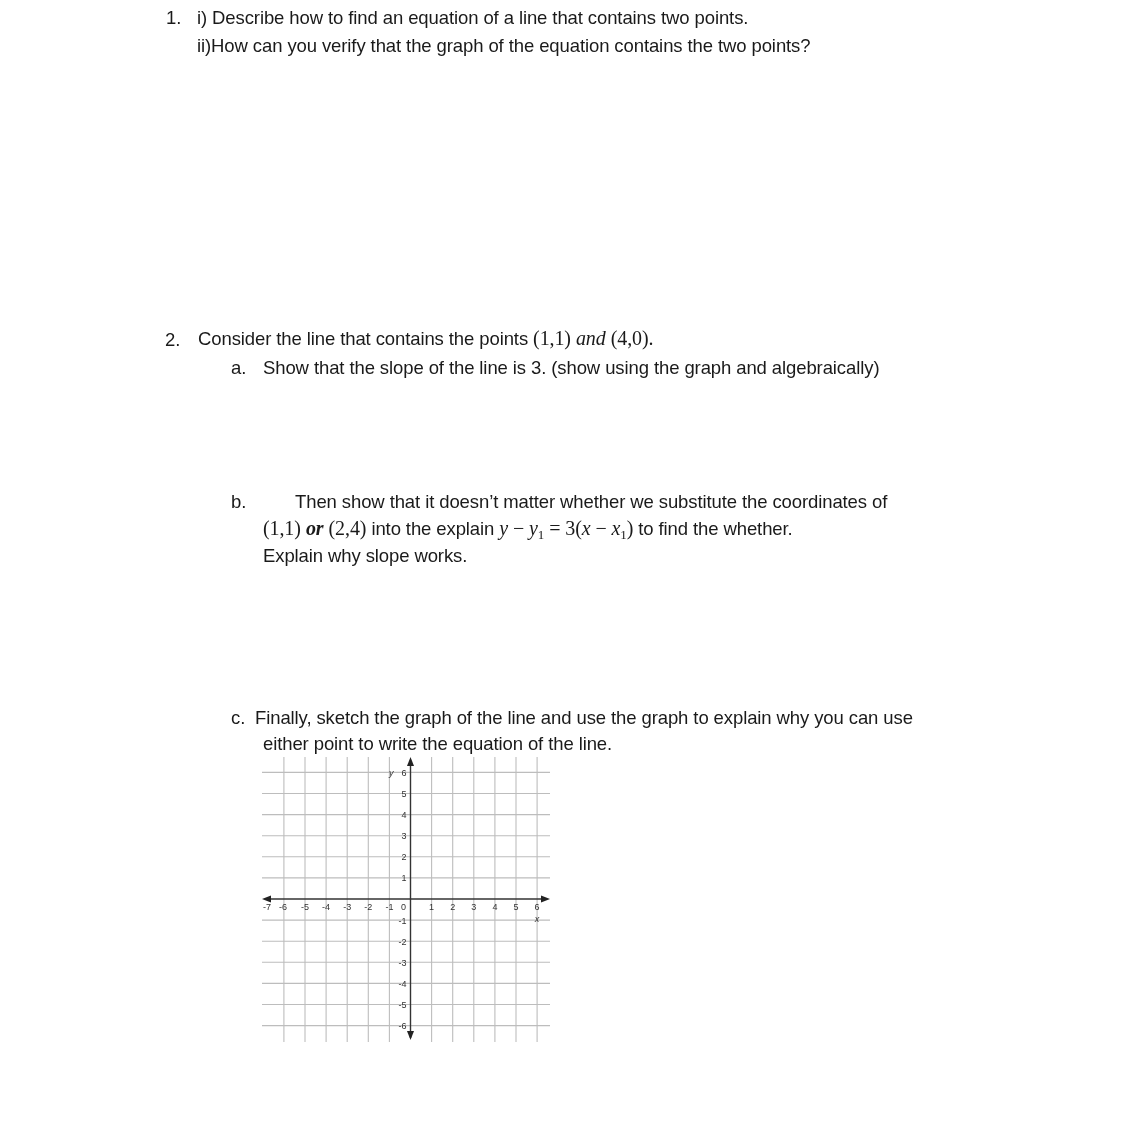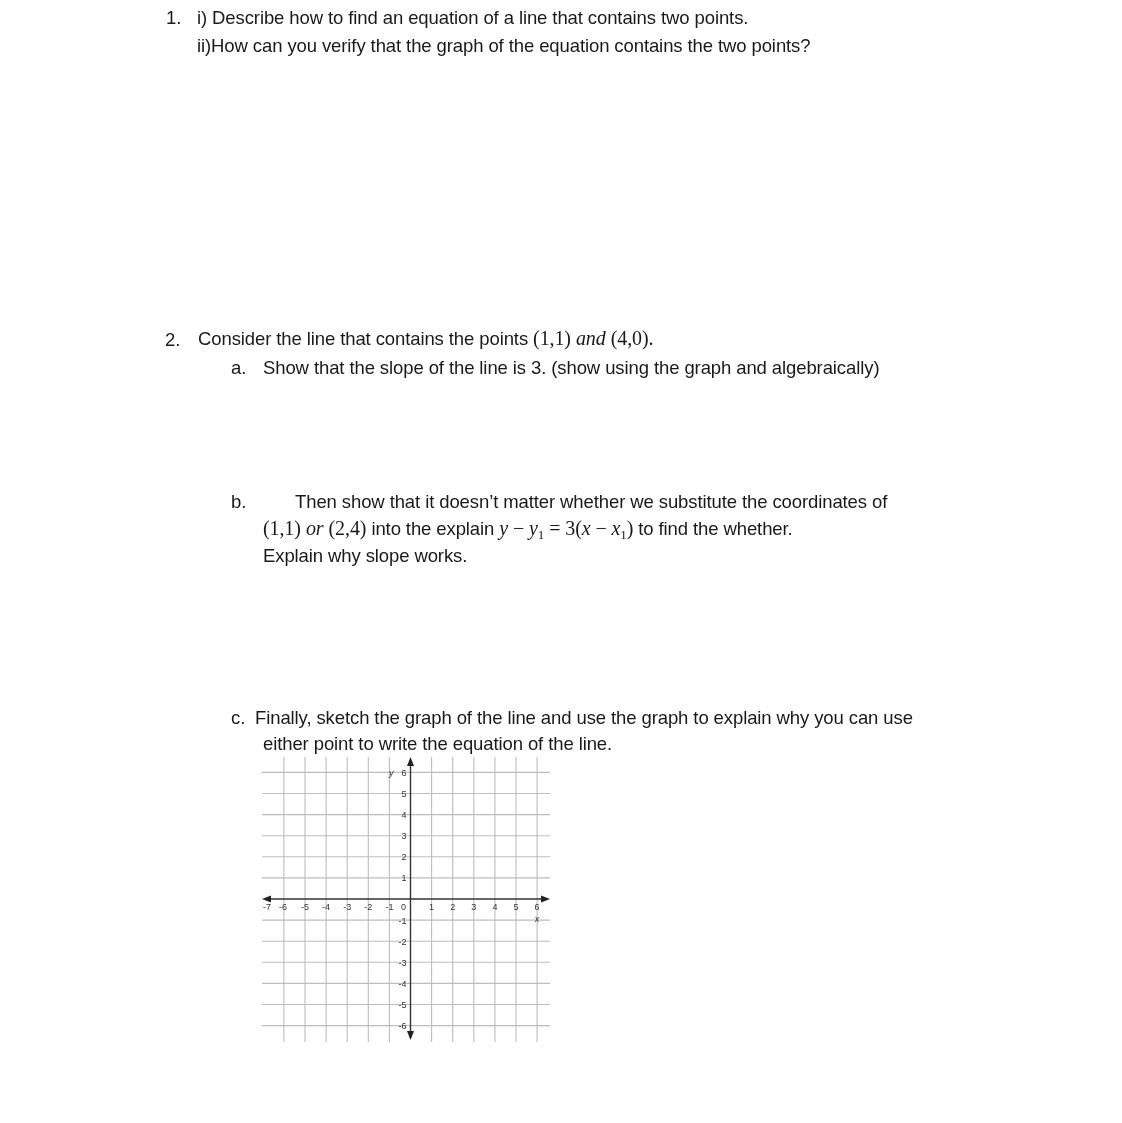--- a/index.html
+++ b/index.html
@@ -2,21 +2,21 @@
 <html><head>
 <meta charset="utf-8">
 <style>
   html, body { margin:0; padding:0; background:#ffffff; }
   body { width:1122px; height:1123px; position:relative; overflow:hidden;
          font-family:"Liberation Sans", sans-serif; color:#1a1a1a; }
   .line { position:absolute; font-size:18.5px; white-space:nowrap; letter-spacing:-0.1px; }
   .num { position:absolute; font-size:18.5px; }
   .math { font-family:"Liberation Serif", serif; font-size:20px; }
   .math i { font-style:italic; }
-  .math b { font-weight:normal; font-style:italic; }
+  .math b { font-weight:bold; font-style:italic; }
   sub { font-size:13px; vertical-align:-4px; }
   #graph { position:absolute; left:0; top:0; width:1122px; height:1123px; pointer-events:none; }
   #graph text { font-family:"Liberation Sans", sans-serif; font-size:9px; fill:#333; }
 </style>
 </head>
 <body>
 
 <span class="num" style="left:166px; top:7px;">1.</span>
 <span class="line" style="left:197px; top:7px;">i) Describe how to find an equation of a line that contains two points.</span>
 <span class="line" style="left:197px; top:35px;">ii)How can you verify that the graph of the equation contains the two points?</span>

